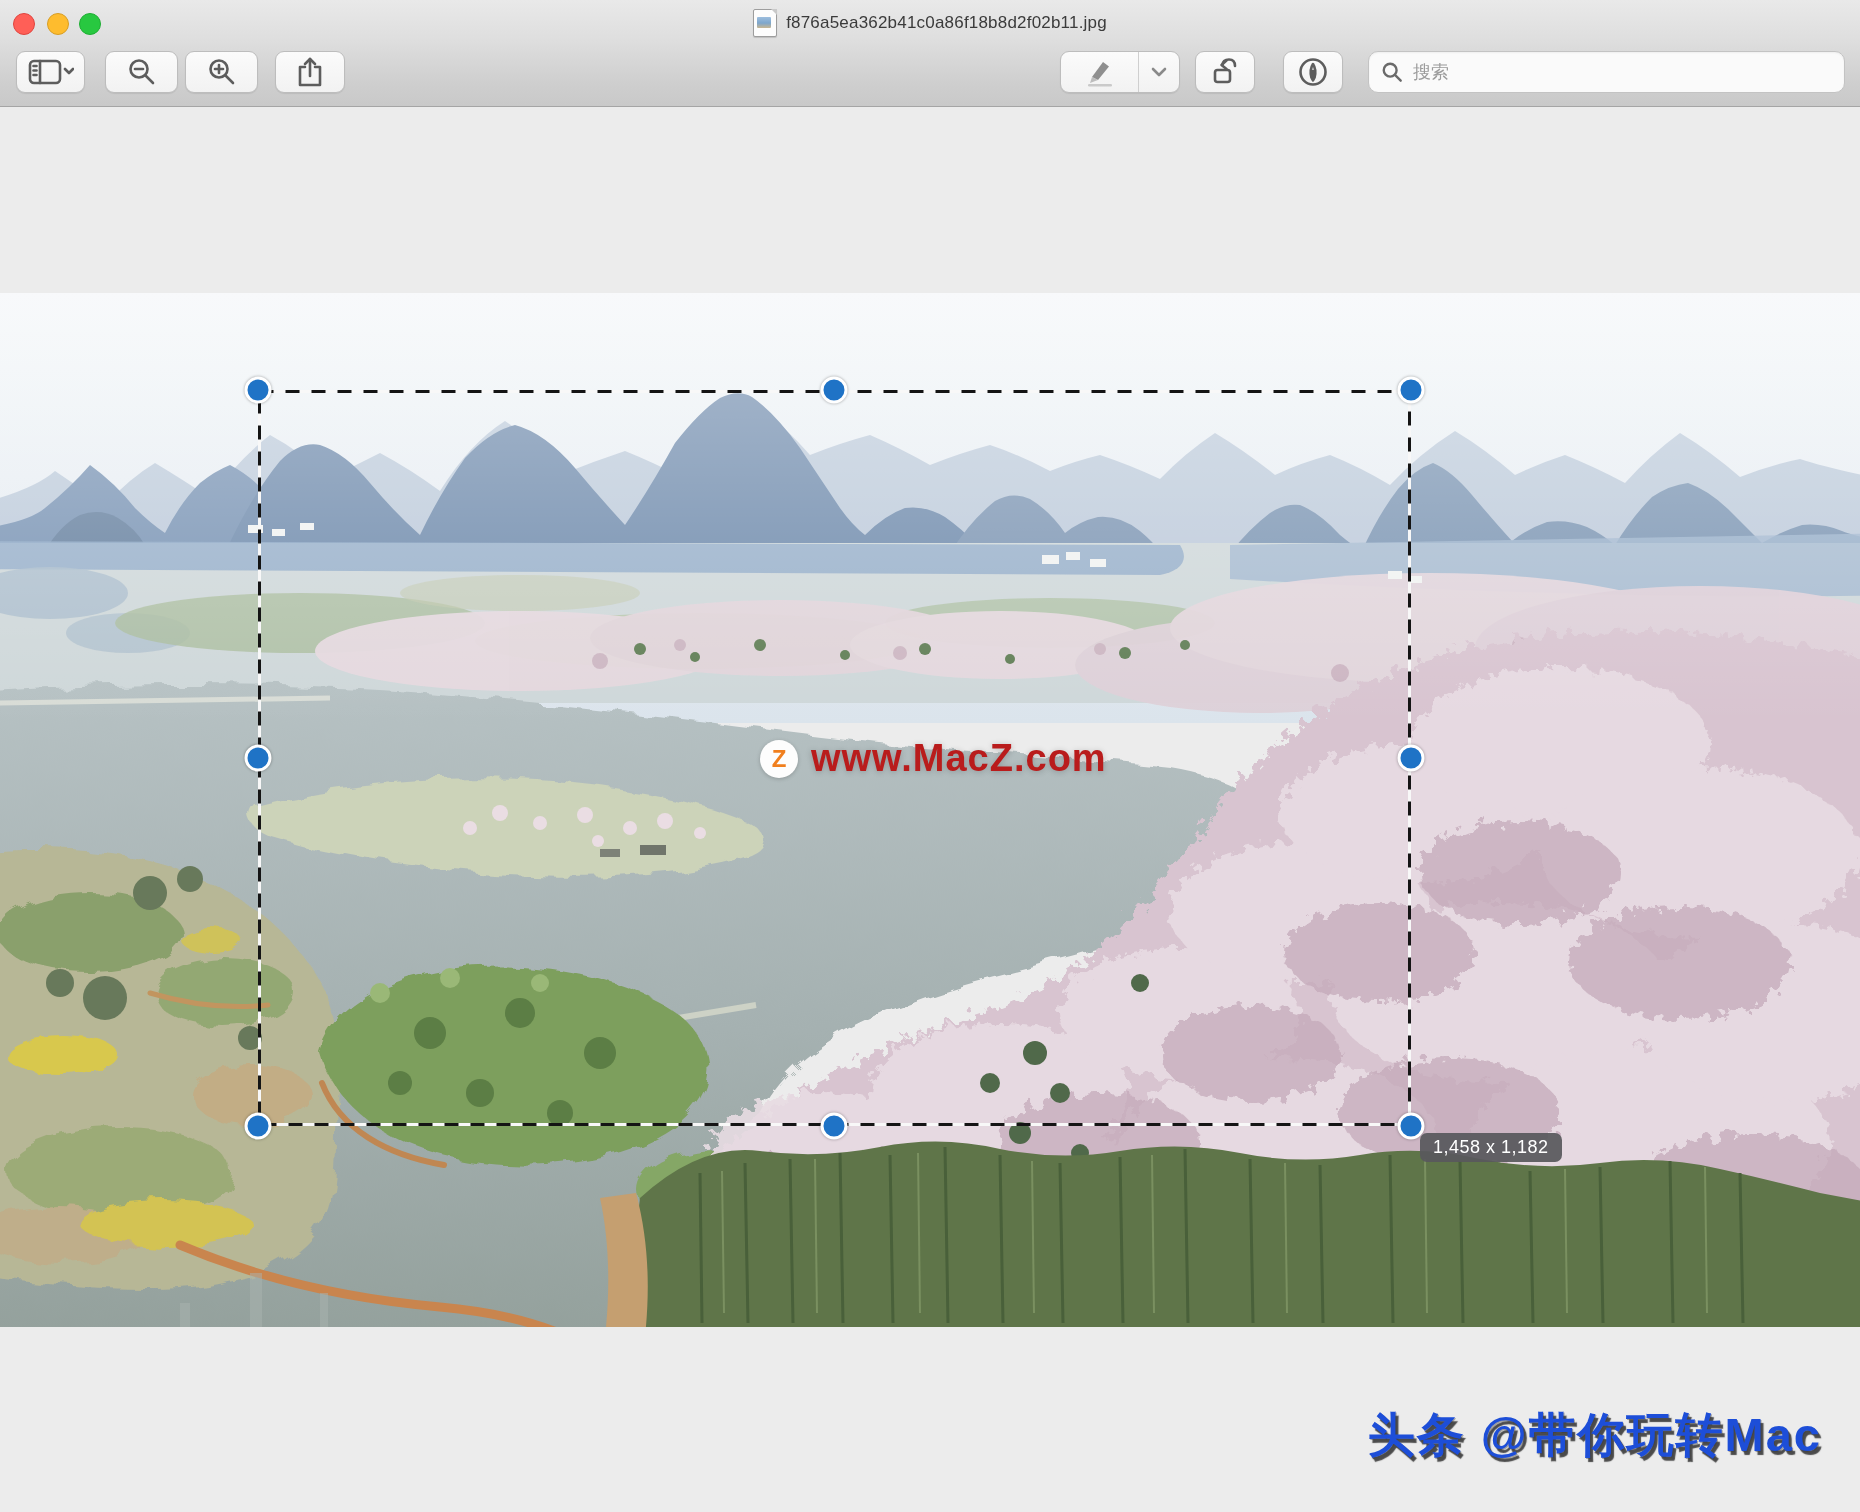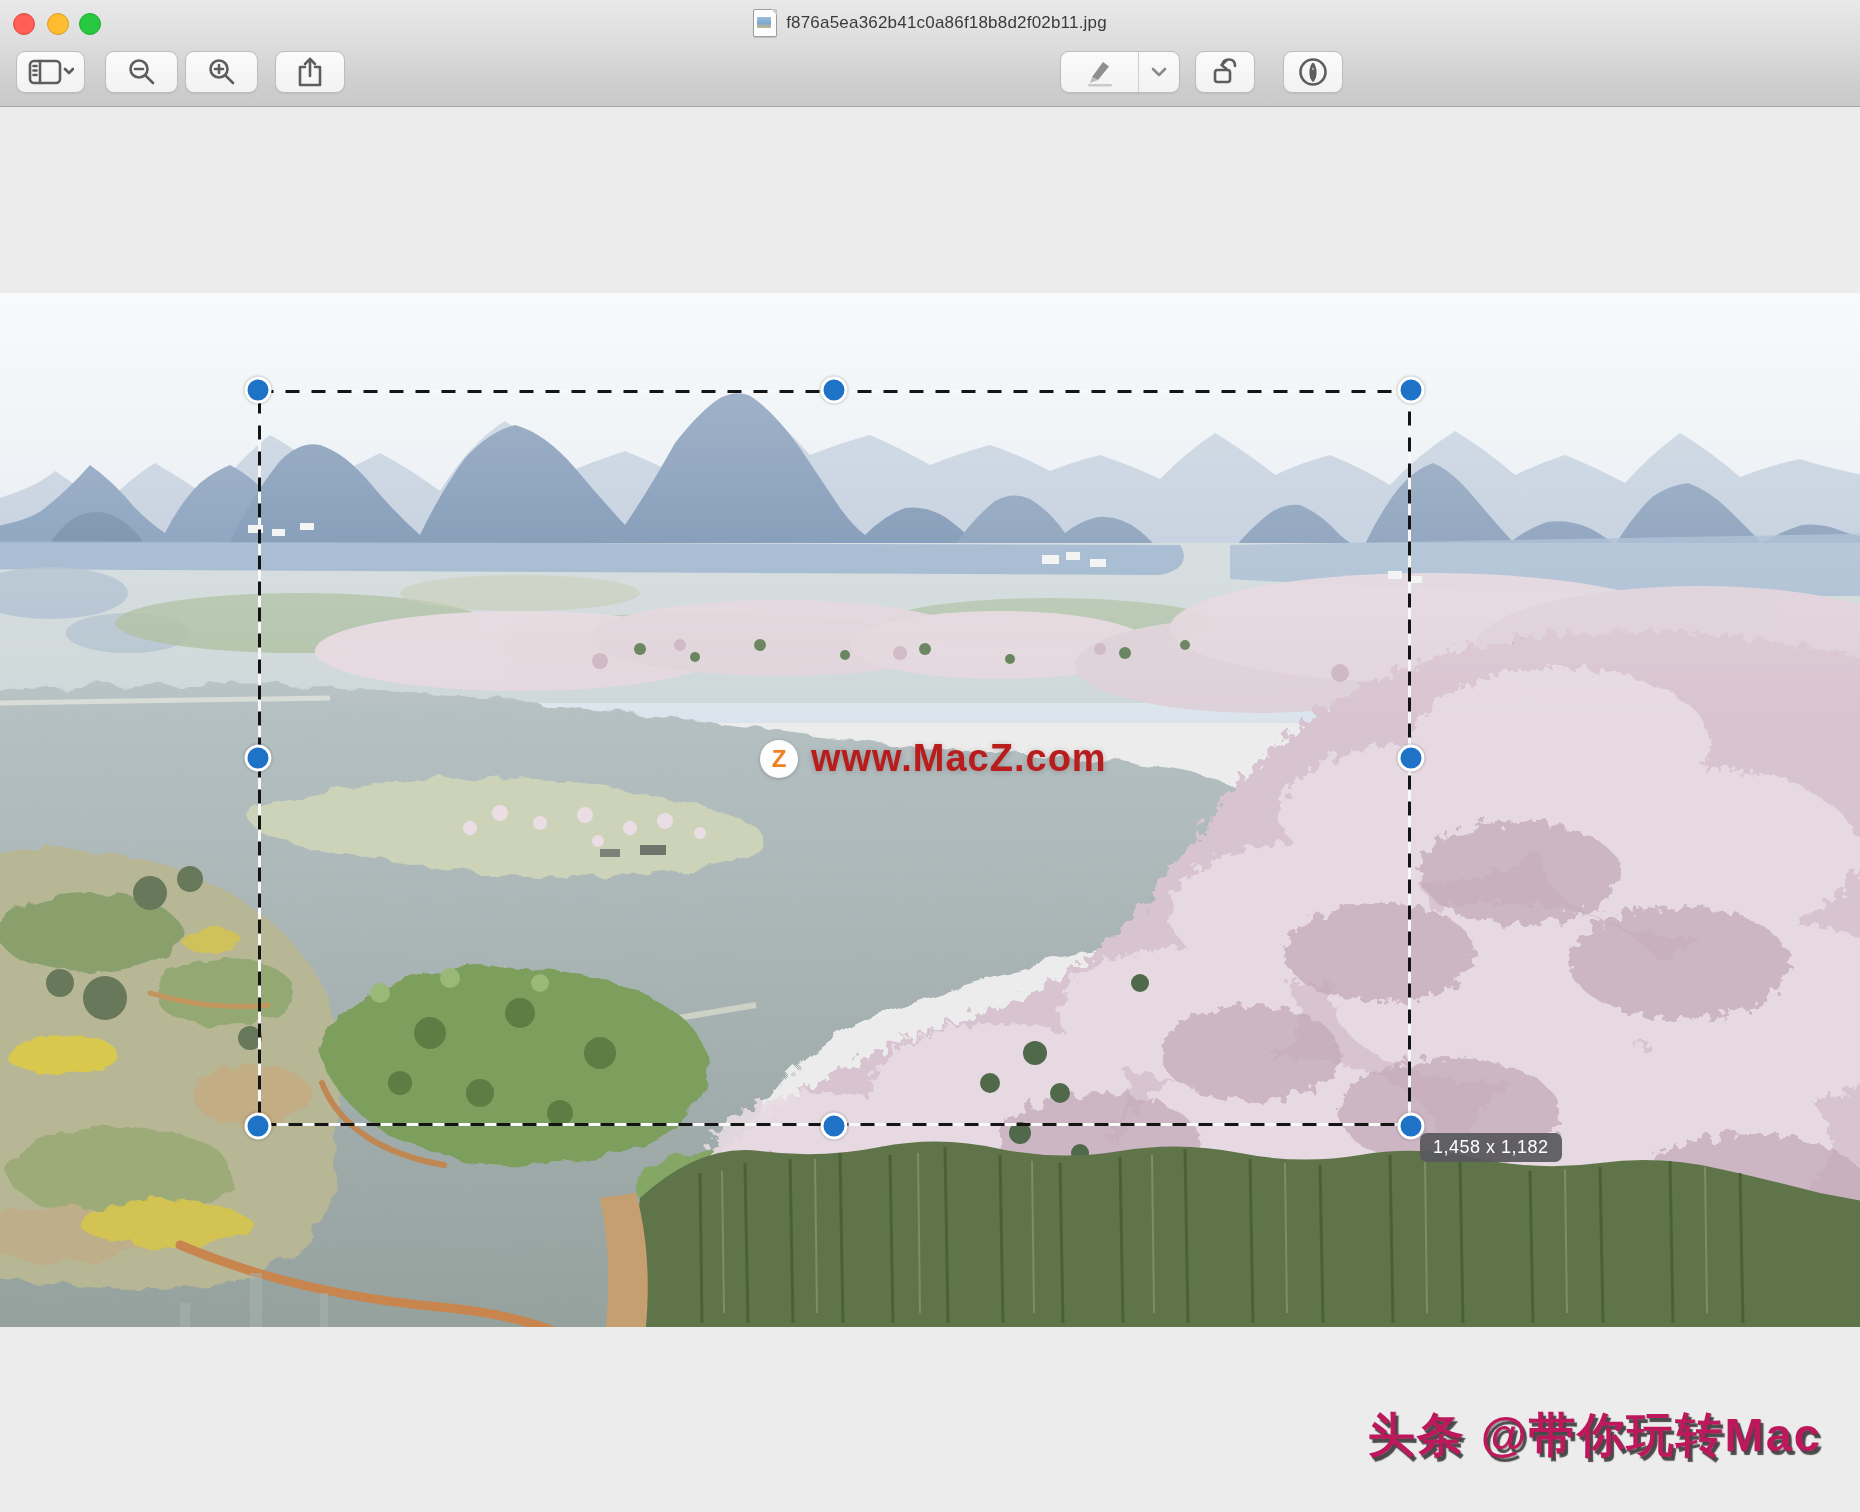--- a/index.html
+++ b/index.html
@@ -49,21 +49,21 @@
     justify-content:center;font-weight:bold;font-size:24px;color:#f07f1e;
     box-shadow:0 1px 4px rgba(0,0,0,.2);}
   .wm-text{font-size:38px;font-weight:600;color:#b91c1c;text-shadow:0 1px 6px rgba(0,0,0,.22);letter-spacing:1px;}
   
   .sel{position:absolute;left:258px;top:390px;width:1153px;height:736px;z-index:6;cursor:move;}
   .handle{position:absolute;width:21px;height:21px;border-radius:50%;background:#1f73c6;
     border:3px solid #ffffff;box-shadow:0 0 3px rgba(0,0,0,.35);transform:translate(-50%,-50%);}
   .dim-badge{position:absolute;left:1420px;top:1133px;background:rgba(88,88,92,.93);color:#fff;
     font-size:18px;padding:4px 13px;border-radius:7px;letter-spacing:.5px;z-index:7;}
   
-  .footer-wm{position:absolute;right:38px;top:1404px;font-size:47px;font-weight:bold;color:#be185d;
+  .footer-wm{position:absolute;right:38px;top:1404px;font-size:47px;font-weight:bold;color:#1d4ed8;
     letter-spacing:2px;text-shadow:3px 4px 1px rgba(58,58,58,.9),1px 1px 0 rgba(90,90,90,.5);z-index:8;}
   .ic{stroke:#5d5d5d;fill:none;stroke-width:2.6;stroke-linecap:round;stroke-linejoin:round;}
 </style>
 </head>
 <body>
 
 <div class="window">
   <div class="top-edge"></div>
 
   <div class="chrome">
@@ -144,20 +144,29 @@
       </svg>
     </div>
     <div class="btn" style="left:1283px;width:60px;">
       <svg width="32" height="32" viewBox="0 0 32 32">
         <g class="ic">
           <circle cx="16" cy="16" r="12.5"></circle>
           <path d="M16,8 C18.6,12 19,16 17.6,21.5 L16,24.5 L14.4,21.5 C13,16 13.4,12 16,8 Z"></path>
           <line x1="16" y1="15" x2="16" y2="21"></line>
         </g>
       </svg>
+    </div>
+    <div class="search-wrap">
+      <svg width="22" height="22" viewBox="0 0 24 24">
+        <g class="ic" style="stroke:#6a6a6a;">
+            <circle cx="10" cy="10" r="7"></circle>
+            <line x1="15.5" y1="15.5" x2="21.5" y2="21.5"></line>
+          </g>
+      </svg>
+      <input type="text" placeholder="搜索" style="">
     </div>
   </div>
 
   <div class="content"></div>
 
   <div class="photo">
     <svg width="1860" height="1034" viewBox="0 0 1860 1034">
       <defs>
         <linearGradient id="sky" x1="0" y1="0" x2="0" y2="1">
           <stop offset="0" stop-color="#f2f5f8"></stop>

